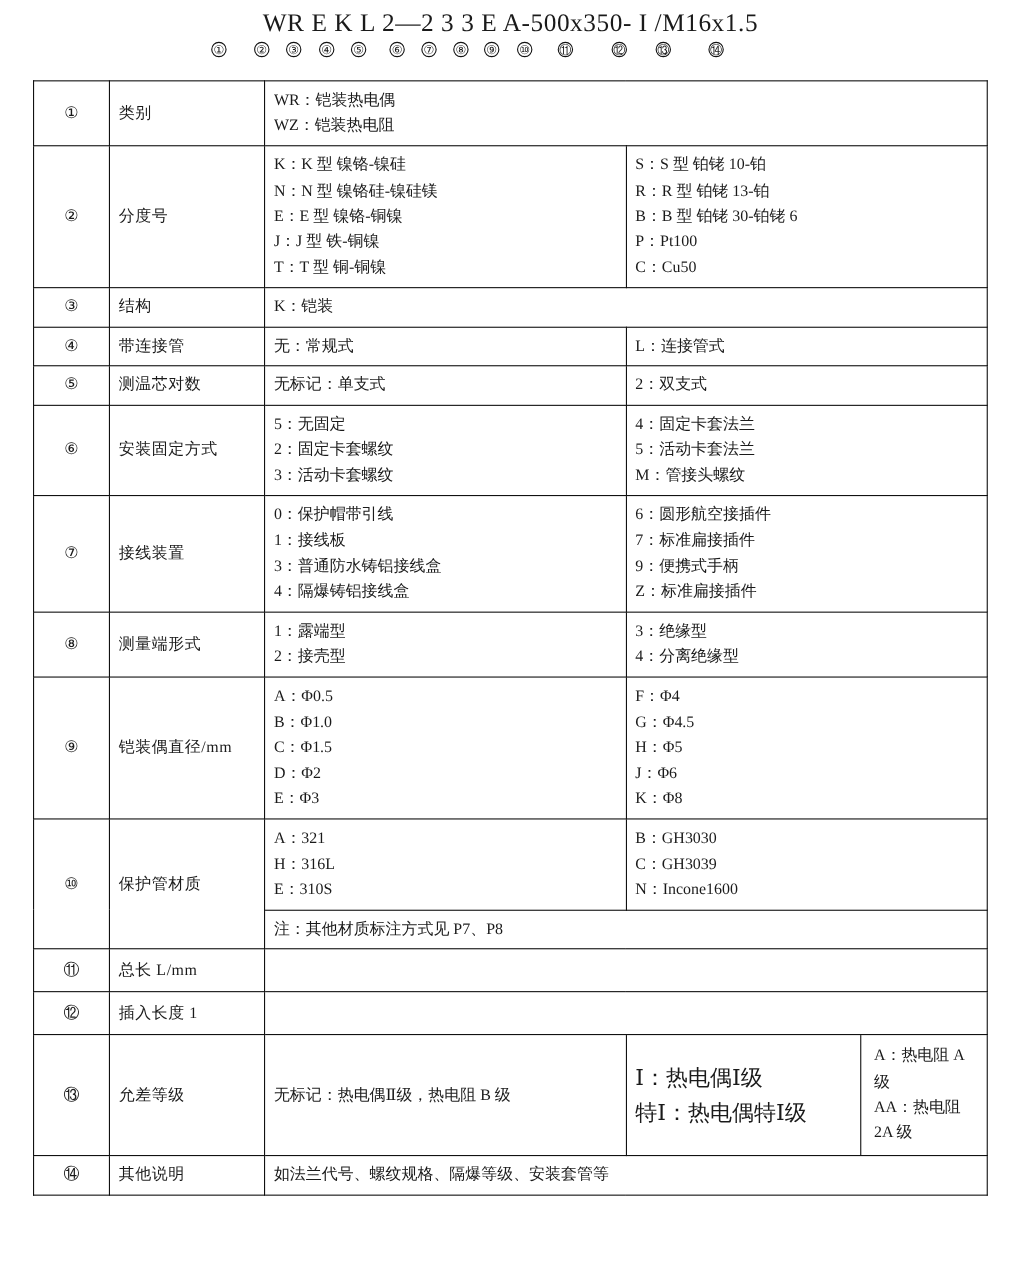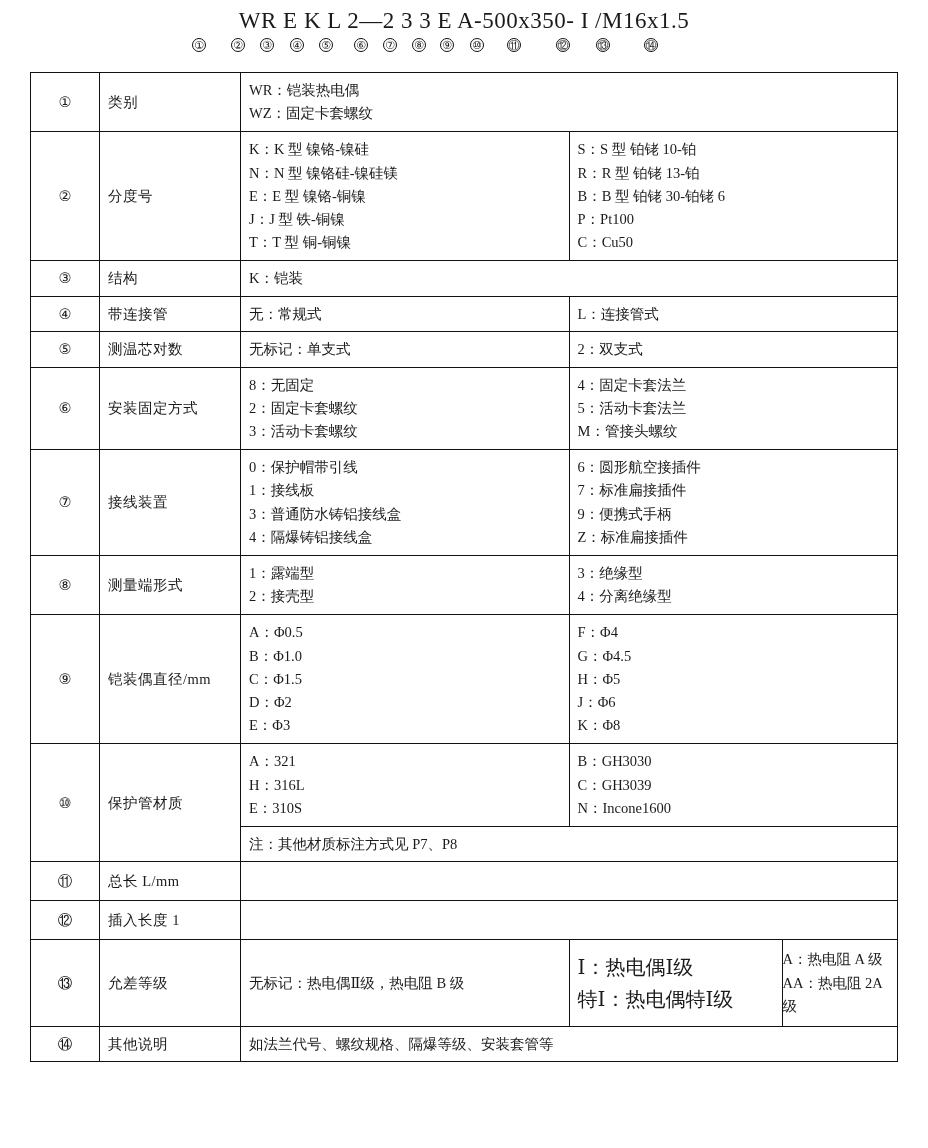--- a/index.html
+++ b/index.html
@@ -129,21 +129,21 @@
 
   <div class="tbl-wrap">
     <table class="spec">
 
       <tbody>
           <tr>
         <td class="num">①</td>
         <td class="name">类别</td>
         <td class="val lines tight" colspan="2">
           <div>WR：铠装热电偶</div>
-          <div>WZ：固定卡套螺纹</div>
+          <div>WZ：铠装热电阻</div>
         </td>
       </tr>
 
       <tr>
         <td class="num">②</td>
         <td class="name">分度号</td>
         <td class="val lines tight halfL pad-cell">
           <div>K：K 型 镍铬-镍硅</div>
           <div>N：N 型 镍铬硅-镍硅镁</div>
           <div>E：E 型 镍铬-铜镍</div>
@@ -176,21 +176,21 @@
         <td class="num">⑤</td>
         <td class="name">测温芯对数</td>
         <td class="val halfL">无标记：单支式</td>
         <td class="val halfR">2：双支式</td>
       </tr>
 
       <tr>
         <td class="num">⑥</td>
         <td class="name">安装固定方式</td>
         <td class="val lines tight halfL pad-cell">
-          <div>8：无固定</div>
+          <div>5：无固定</div>
           <div>2：固定卡套螺纹</div>
           <div>3：活动卡套螺纹</div>
         </td>
         <td class="val lines tight halfR pad-cell">
           <div>4：固定卡套法兰</div>
           <div>5：活动卡套法兰</div>
           <div>M：管接头螺纹</div>
         </td>
       </tr>
 
@@ -278,21 +278,21 @@
         <td class="name">允差等级</td>
         <td class="val halfL pad-cell">无标记：热电偶Ⅱ级，热电阻 B 级</td>
         <td class="val halfR" style="padding:0">
           <table style="border-collapse:collapse;width:100%;table-layout:fixed">
             <tbody>
                   <tr>
               <td style="border:none;border-right:1px solid #111;padding:8px 8px;font-size:20px;line-height:1.6;width:196px">
                 <div>Ⅰ：热电偶Ⅰ级</div>
                 <div>特Ⅰ：热电偶特Ⅰ级</div>
               </td>
-              <td style="border:none;padding:8px 0;font-size:14.5px;line-height:1.6">
+              <td style="border:none;padding:8px 12px;font-size:14.5px;line-height:1.6">
                 <div>A：热电阻 A 级</div>
                 <div>AA：热电阻 2A 级</div>
               </td>
             </tr>
           </tbody>
               </table>
         </td>
       </tr>
 
       <tr>

